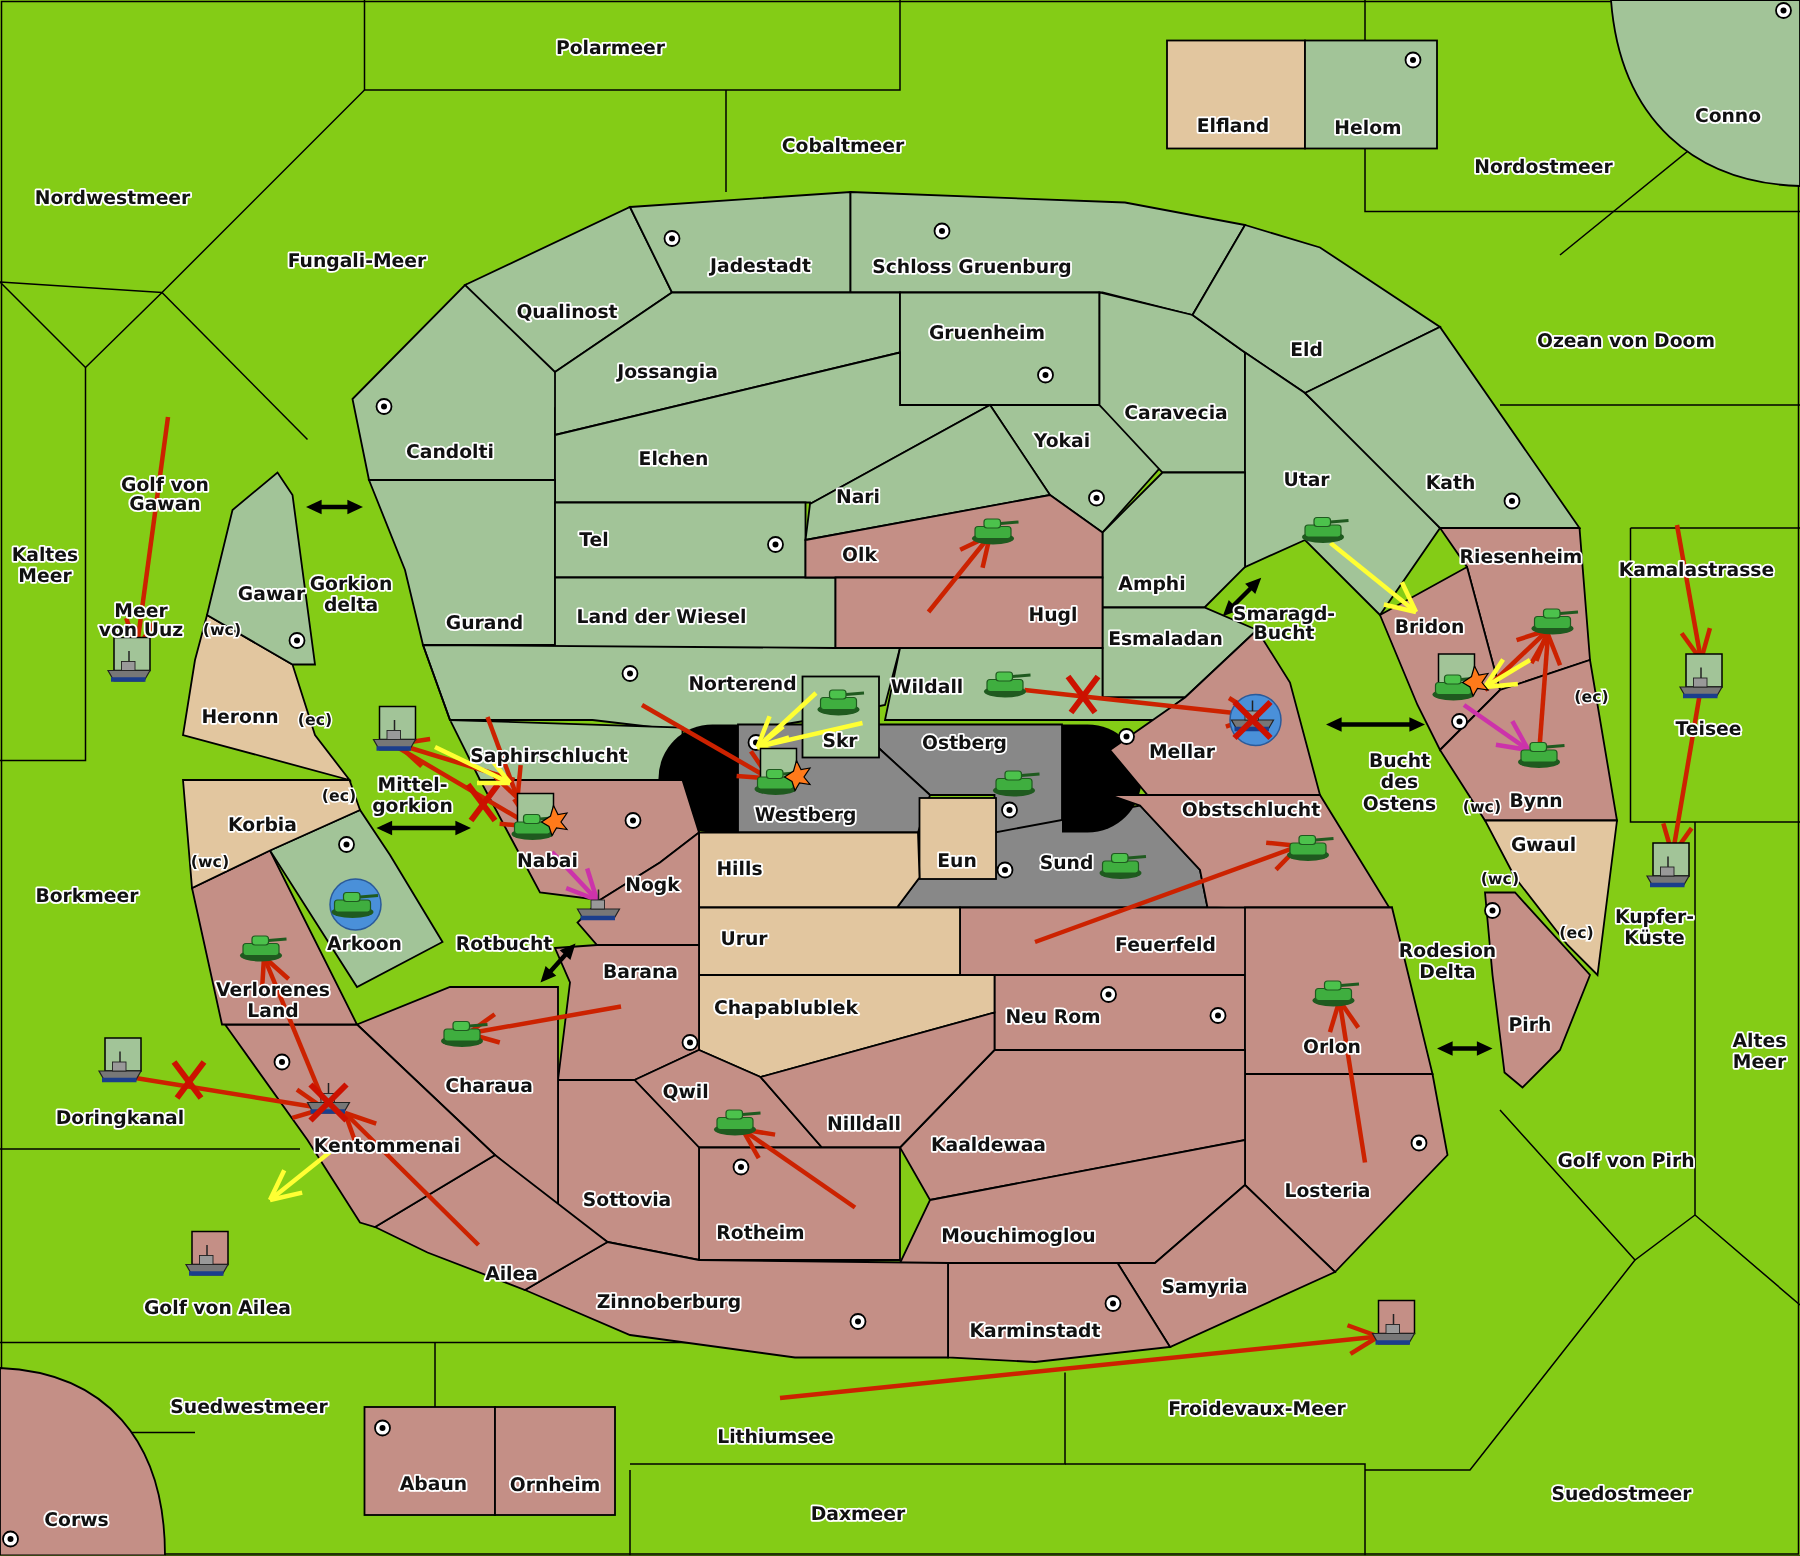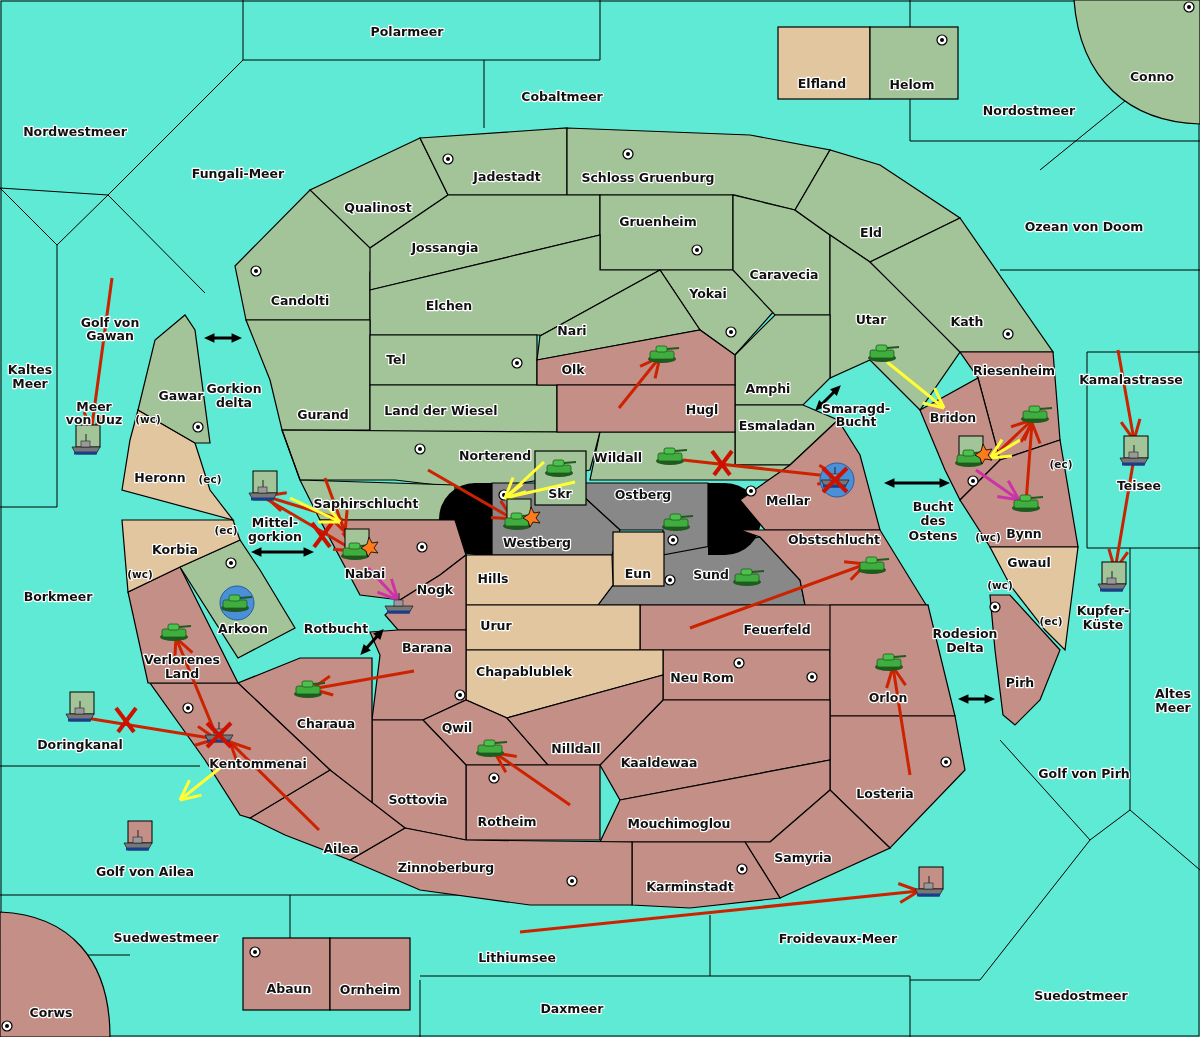--- a/index.html
+++ b/index.html
@@ -1,16 +1,16 @@
 <!DOCTYPE html>
 <html><head>
 <meta charset="utf-8">
 <style>
   html,body{margin:0;padding:0;background:#000;}
-  #wrap{position:relative;width:1200px;height:1037px;overflow:hidden;background:#5eead4;}
+  #wrap{position:relative;width:1200px;height:1037px;overflow:hidden;background:#84cc16;}
   svg{position:absolute;left:0;top:0;}
   .g{fill:#a2c498;stroke:#000;stroke-width:1.2;}
   .r{fill:#c48f86;stroke:#000;stroke-width:1.2;}
   .t{fill:#e2c69f;stroke:#000;stroke-width:1.2;}
   .n{fill:#888;stroke:#000;stroke-width:1.2;}
   .blk{fill:#000;}
   .lbl{font-family:"DejaVu Sans",sans-serif;font-size:12.5px;font-weight:bold;fill:#111;
        paint-order:stroke;stroke:#fff;stroke-width:2.4px;stroke-linejoin:round;text-anchor:middle;}
   .coast{font-family:"DejaVu Sans",sans-serif;font-size:10.5px;font-weight:bold;fill:#111;
        paint-order:stroke;stroke:#fff;stroke-width:2px;text-anchor:middle;}

